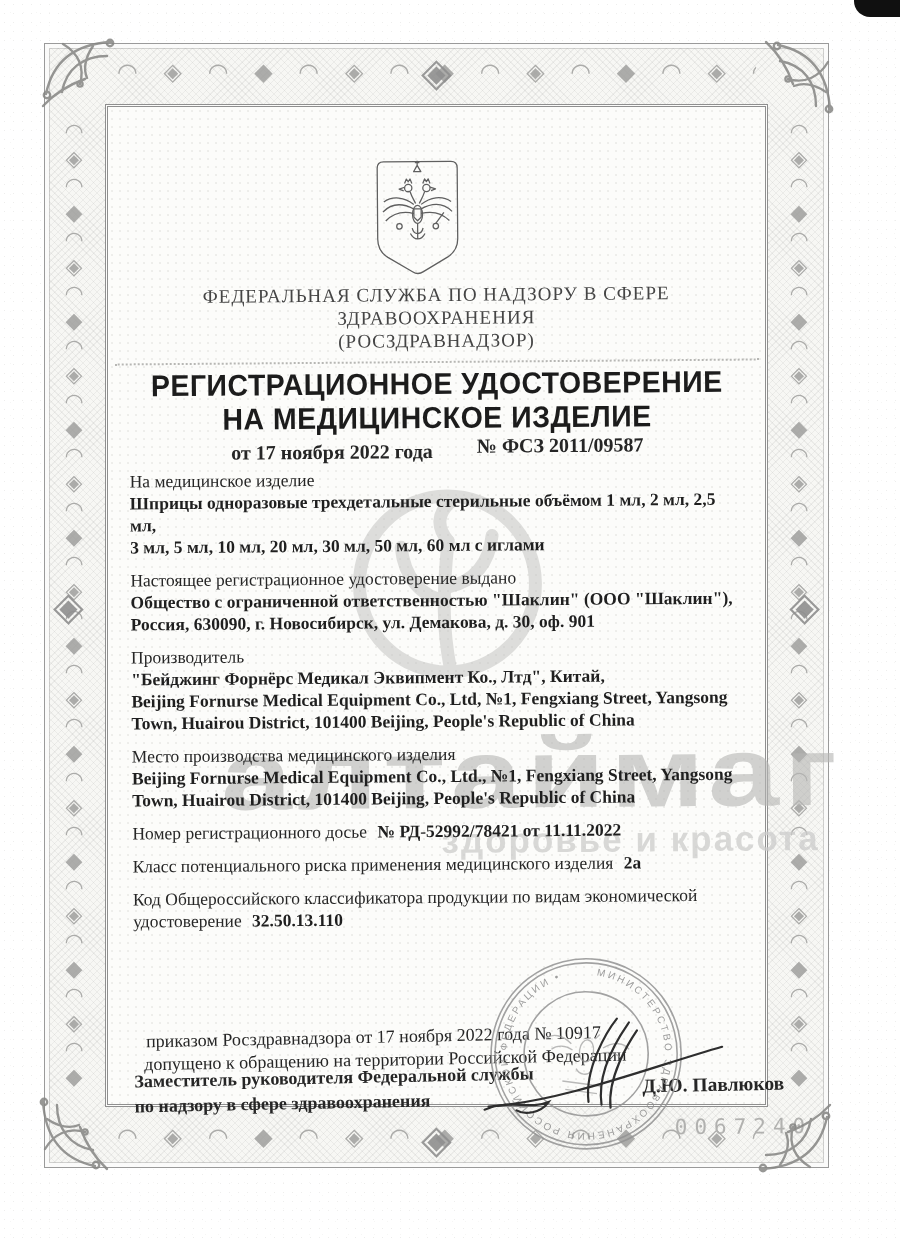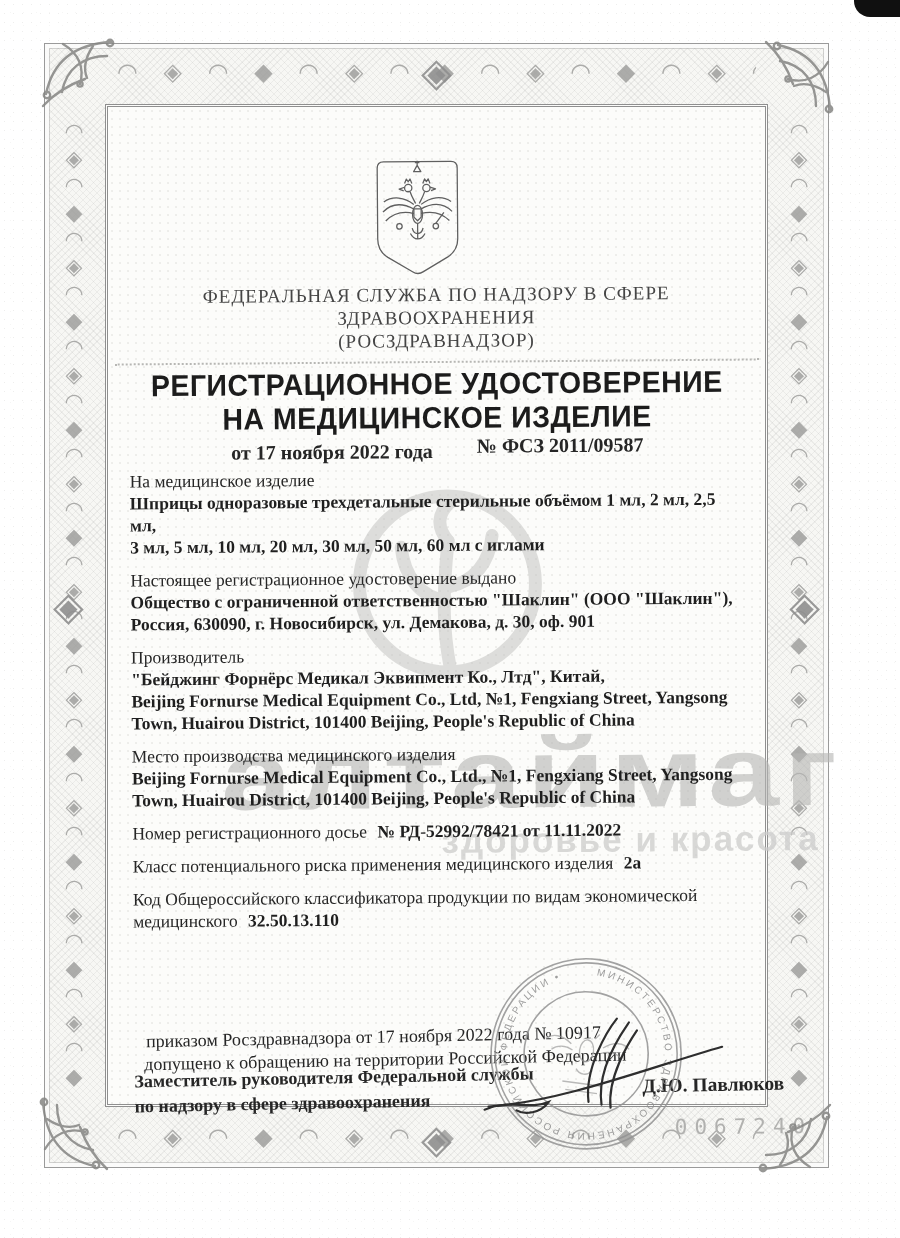--- a/index.html
+++ b/index.html
@@ -365,21 +365,21 @@
           <p>
             <span>Номер регистрационного досье</span>
             <span class="b ml">№ РД-52992/78421 от 11.11.2022</span>
           </p>
           <p>
             <span>Класс потенциального риска применения медицинского изделия</span>
             <span class="b ml">2а</span>
           </p>
           <p>
             <span>Код Общероссийского классификатора продукции по видам экономической</span><br>
-            <span>медицинского</span>
+            <span>удостоверение</span>
             <span class="b ml">32.50.13.110</span>
           </p>
         </div>
 
         <div class="footer">
 
           <svg class="stamp" width="200" height="200" viewBox="0 0 200 200">
             <defs>
               <path id="stampRing" d="M 100,21 a 79,79 0 1 1 -0.01,0" fill="none"></path>
             </defs>

